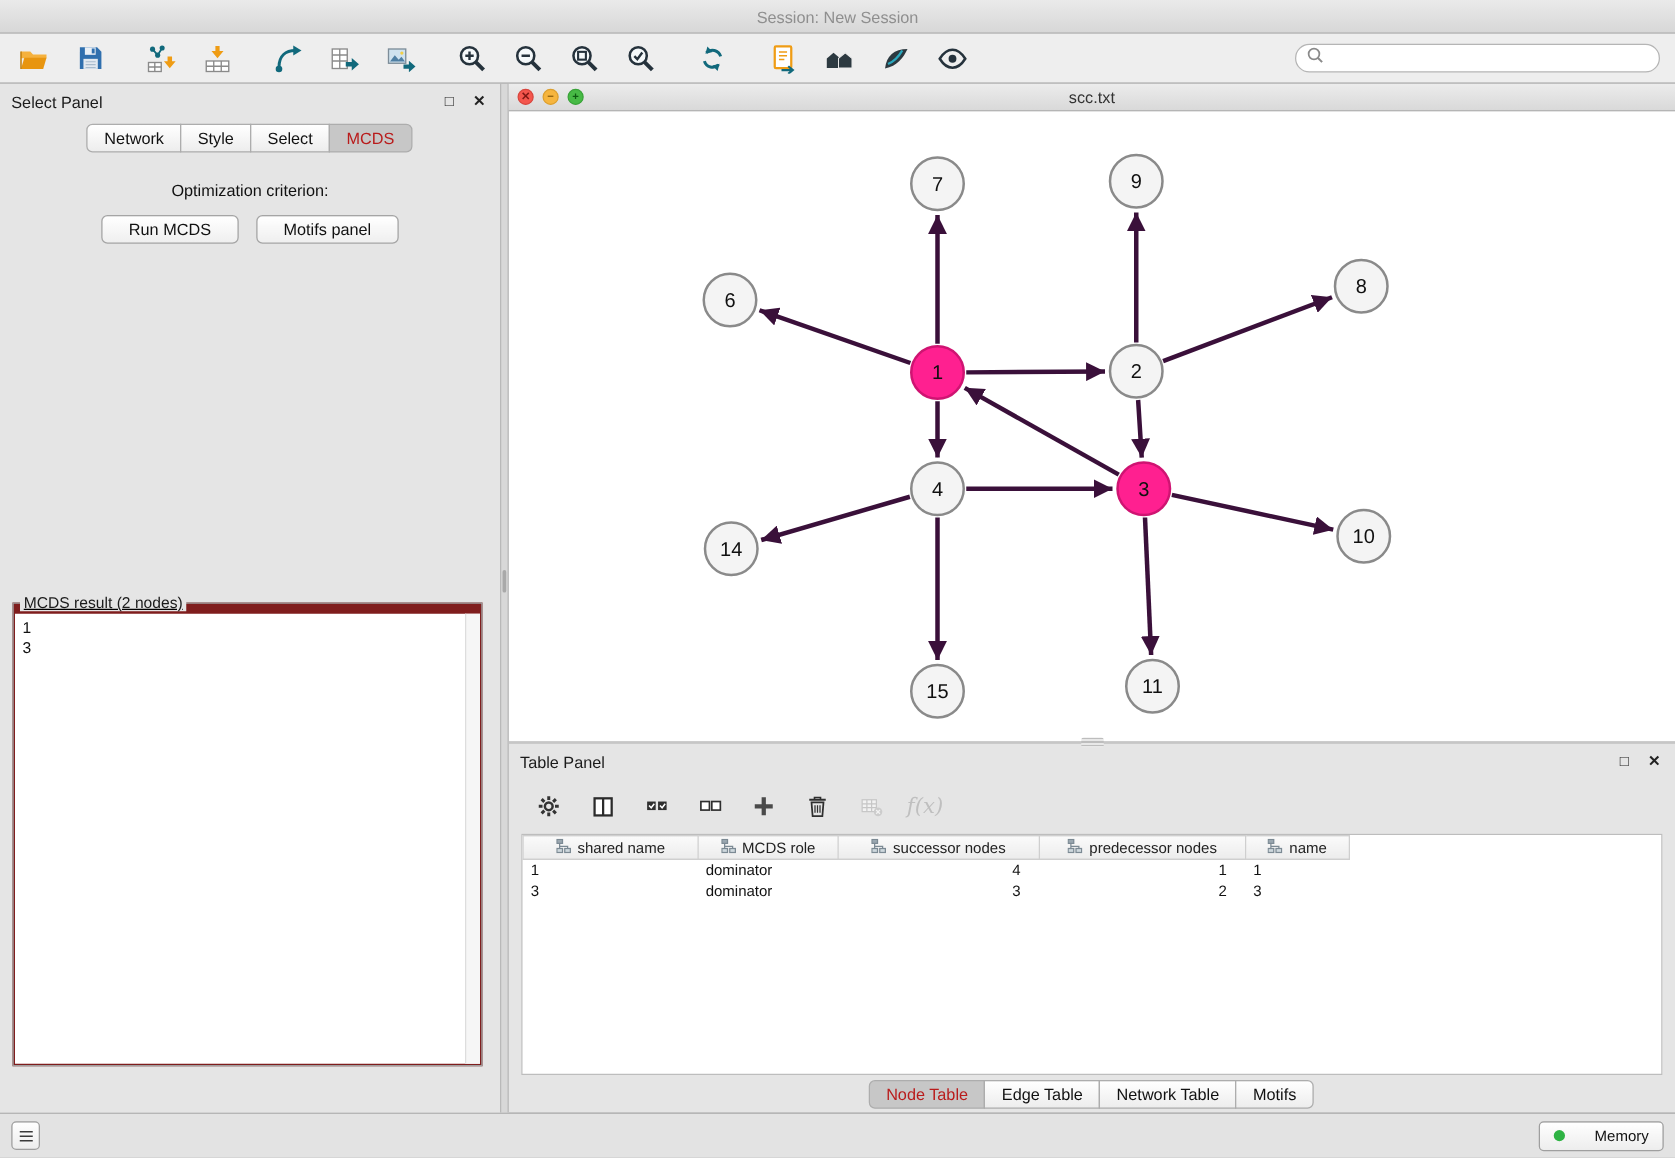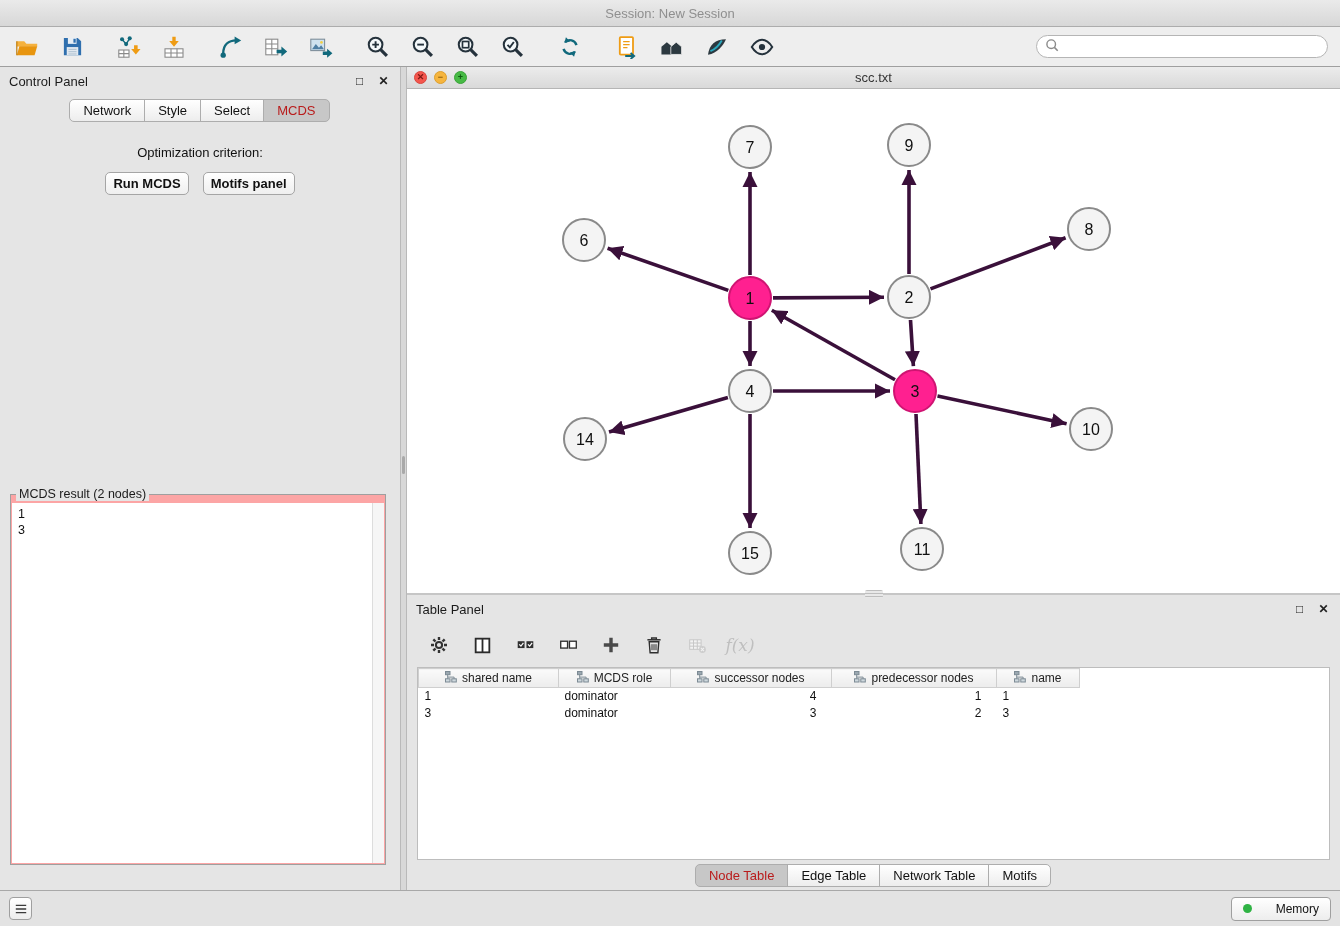--- a/index.html
+++ b/index.html
@@ -28,24 +28,24 @@
   .seg-tab { font-size:13px; padding:3px 13px; border:1px solid #adadad; background:linear-gradient(#ffffff,#ededed);
              margin-left:-1px; color:#111; cursor:pointer; font-family:"Liberation Sans",sans-serif; }
   .seg-tab:first-child { border-radius:5px 0 0 5px; }
   .seg-tab:last-child { border-radius:0 5px 5px 0; }
   .seg-tab.active { background:#c7c7c7; color:#b91c1c; }
   .opt-label { text-align:center; font-size:13px; margin-top:23px; color:#111; }
   .dropdown { width:312px; margin:9px auto 0; height:25px; background:#fff; border:1px solid #a8a8a8; border-radius:5px;
               display:flex; align-items:center; padding:0 3px 0 10px; font-size:13px; cursor:pointer; }
   .dd-stepper { margin-left:auto; display:flex; }
   .btn-row { display:flex; justify-content:center; gap:14px; margin-top:12px; }
-  .btn { font-size:13px; padding:3px 7px; border:1px solid #a5a5a5; border-radius:5px;
-         background:linear-gradient(#ffffff,#efefef); cursor:pointer; color:#111; font-family:"Liberation Sans",sans-serif;font-weight:bold; }
-
-  .result-box { position:absolute; left:10px; right:14px; top:420px; height:378px; border:1px solid #9f9f9f; background:#fca5a5; }
+  .btn { font-size:13px; padding:3px 21px; border:1px solid #a5a5a5; border-radius:5px;
+         background:linear-gradient(#ffffff,#efefef); cursor:pointer; color:#111; font-family:"Liberation Sans",sans-serif; }
+
+  .result-box { position:absolute; left:10px; right:14px; top:408px; height:378px; border:1px solid #9f9f9f; background:#7f1d1d;text-decoration:underline; }
   .result-box legend { font-size:12.5px; color:#1b1b1b; margin-left:5px; padding:0 3px; background:#e5e5e5; }
   .result-inner { position:absolute; left:1px; right:1px; top:2px; bottom:1px; background:#fff; display:flex; }
   .result-list { flex:1; font-size:12.5px; line-height:16px; padding:3px 0 0 6px; color:#111; }
   .v-track { width:12px; background:#f6f6f6; border-left:1px solid #ddd; }
 
   .divider { flex:0 0 7px; background:#d8d8d8; border-left:1px solid #b9b9b9; border-right:1px solid #b9b9b9; position:relative; }
   .v-handle { position:absolute; top:389px; left:1px; width:3px; height:18px; background:#a9a9a9; border-radius:2px; }
 
   .right-col { flex:1; display:flex; flex-direction:column; min-width:0; }
   .net-window { flex:0 0 526px; display:flex; flex-direction:column; }
@@ -234,21 +234,21 @@
             <path d="M9.4 9.4l3.3 3.3" stroke="#8a8a8a" stroke-width="1.6"></path>
           </svg></span>
       <input type="text" placeholder="" style="">
     </div>
   </div>
 
   <div class="content">
 
     <div class="control-panel">
       <div class="panel-header">
-        <span>Control Panel</span>
+        <span>Select Panel</span>
         <span class="win-btns">
           <button class="win-btn">□</button>
           <button class="win-btn">✕</button>
         </span>
       </div>
       <div class="cp-tabs">
           <button class="seg-tab">Network</button>
           <button class="seg-tab">Style</button>
           <button class="seg-tab">Select</button>
           <button class="seg-tab active">MCDS</button>

